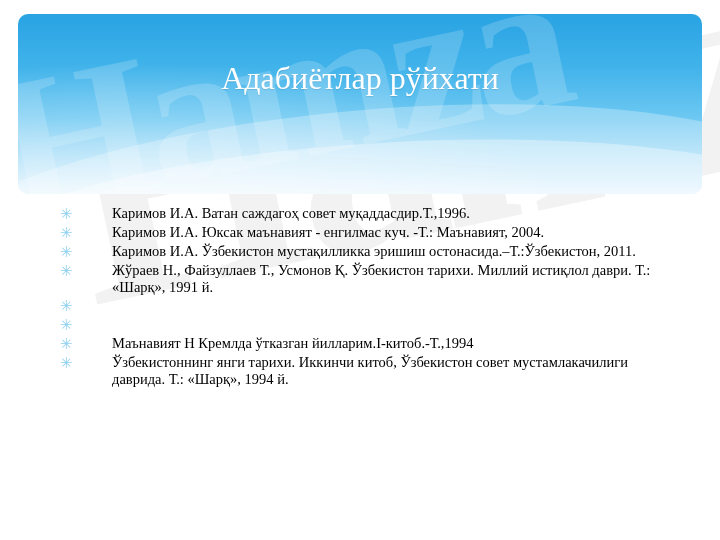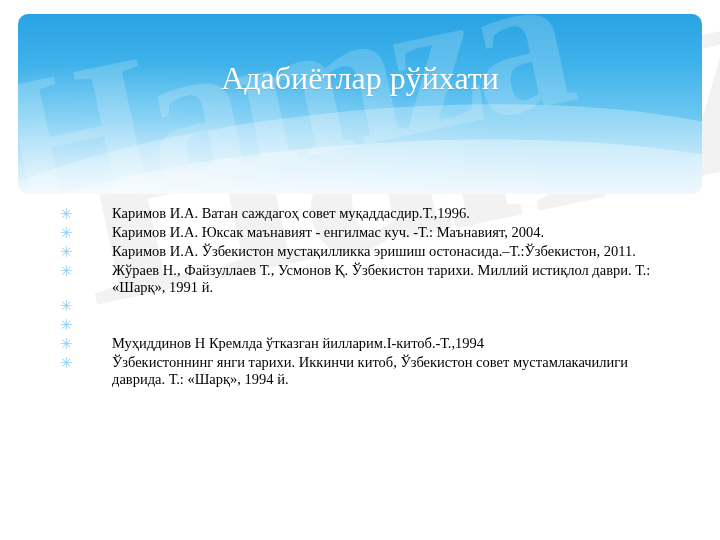--- a/index.html
+++ b/index.html
@@ -176,21 +176,21 @@
     <div class="bullet-row">
       <span class="bullet-mark">✳</span>
     </div>
 
     <div class="bullet-row">
       <span class="bullet-mark">✳</span>
     </div>
 
     <div class="bullet-row">
       <span class="bullet-mark">✳</span>
-      <span class="bullet-text plain">Муҳиддинов Н Кремлда ўтказган йилларим.I-китоб.-Т.,1994</span>
+      <span class="bullet-text plain">Маънавият Н Кремлда ўтказган йилларим.I-китоб.-Т.,1994</span>
     </div>
 
     <div class="bullet-row">
       <span class="bullet-mark">✳</span>
       <span class="bullet-text plain">Ўзбекистоннинг янги тарихи. Иккинчи китоб, Ўзбекистон совет мустамлакачилиги даврида. Т.: «Шарқ», 1994 й.</span>
     </div>
 
   </div>
 </div>
 

